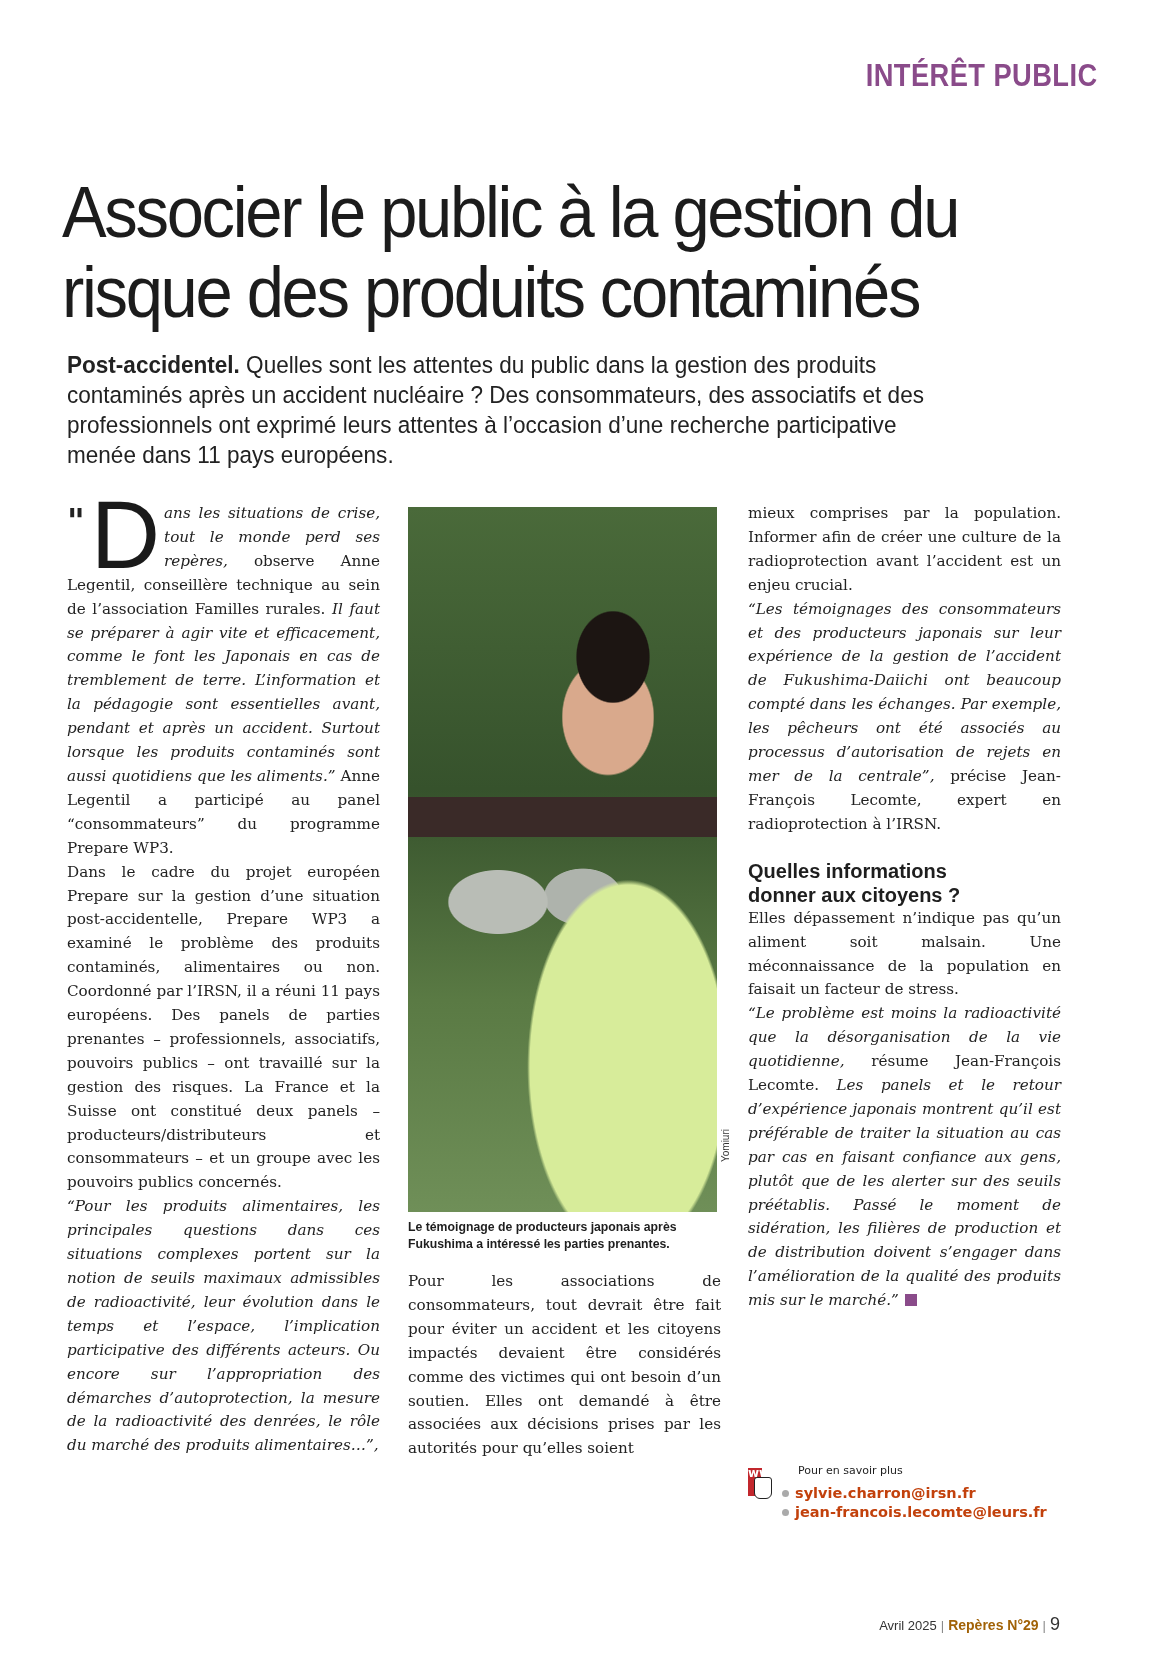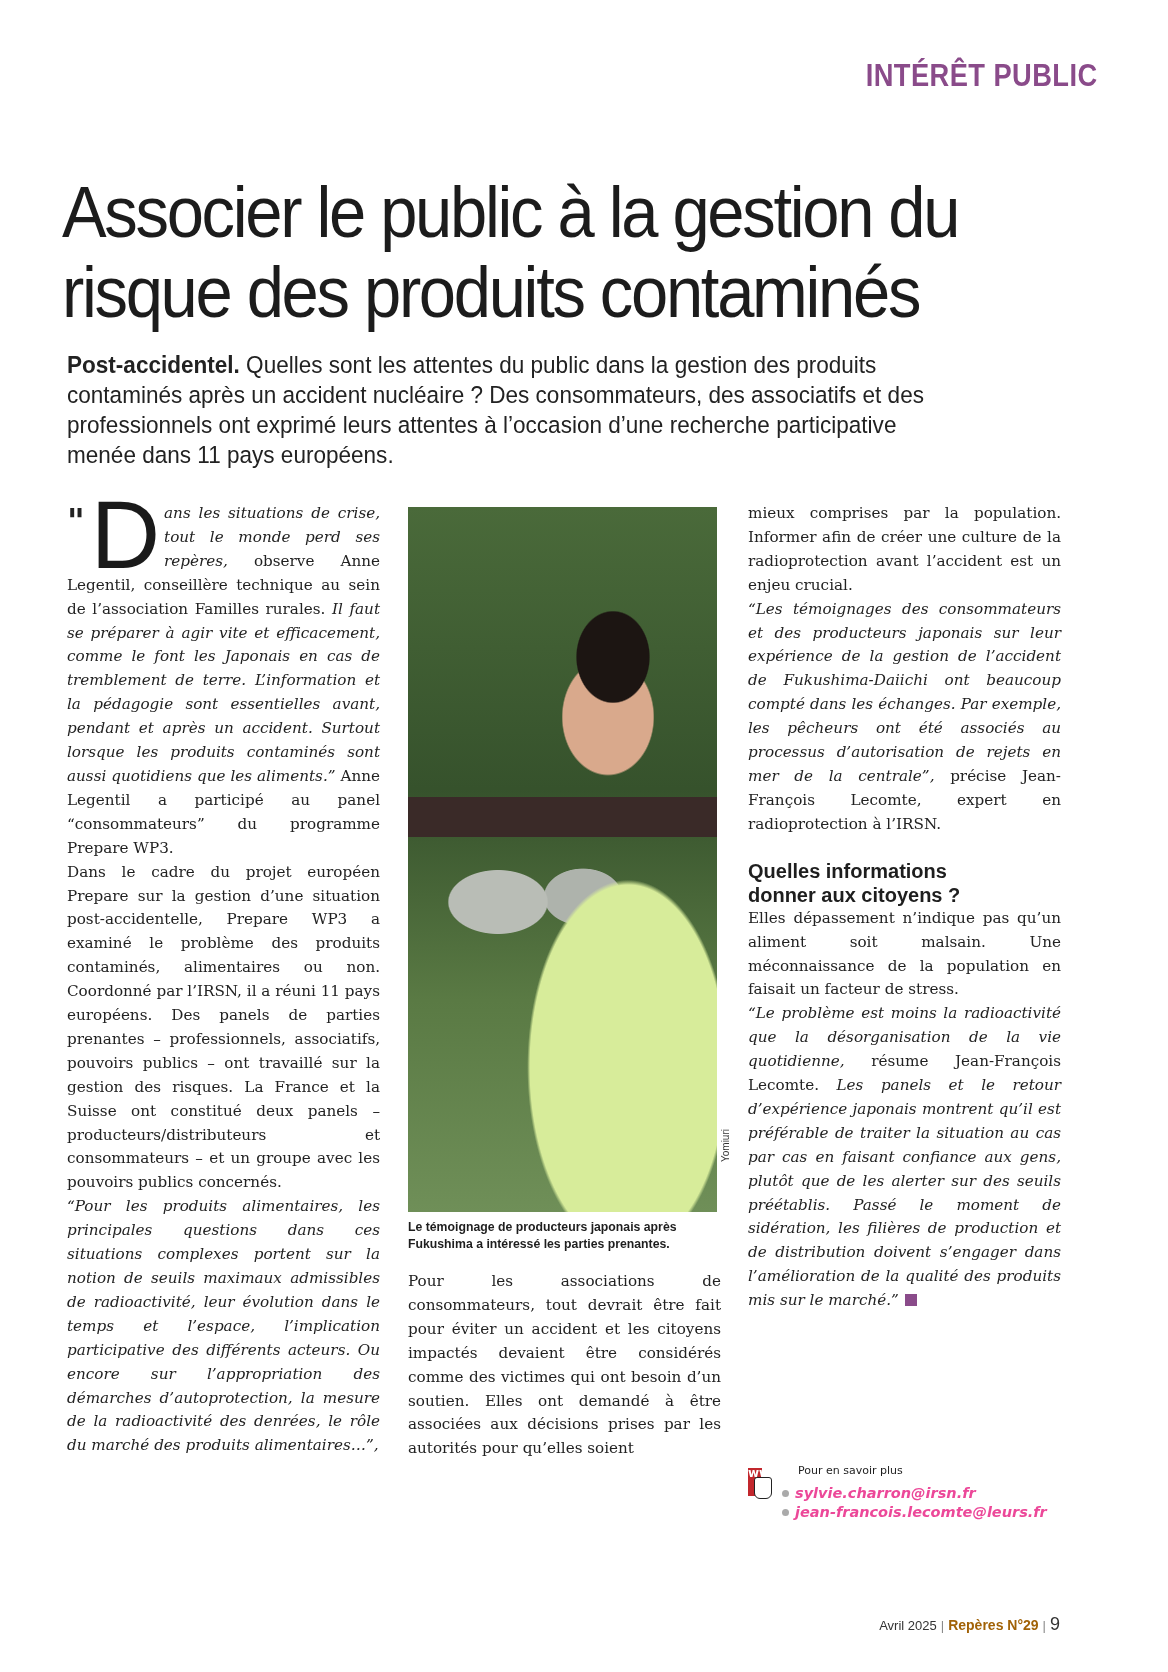--- a/index.html
+++ b/index.html
@@ -28,21 +28,21 @@
       radial-gradient(ellipse 55px 40px at 175px 390px, #aeb3ac 70%, transparent 72%),
       linear-gradient(180deg, #4a6a3a 0%, #36522c 40%, #5a7a44 70%, #6f8f58 100%); }
   .photo-credit { position:absolute; left:720px; top:1162px; font-family:"Liberation Sans", sans-serif; font-size:10px; color:#333; transform:rotate(-90deg); transform-origin:left top; white-space:nowrap; }
   .caption { position:absolute; left:408px; top:1218px; width:320px; font-family:"Liberation Sans", sans-serif; font-weight:bold; font-size:13.2px; line-height:17px; color:#1e1e1e; transform:scaleX(0.93); transform-origin:left top; }
   .end-square { display:inline-block; width:12px; height:12px; background:#8a4b8a; margin-left:6px; vertical-align:-1px; }
   .more { position:absolute; left:748px; top:1464px; font-family:"DejaVu Sans", sans-serif; }
   .www-icon { position:absolute; left:0; top:4px; width:14px; height:28px; background:#c2272d; color:#fff; font-size:12px; font-weight:bold; text-align:center; line-height:10px; }
   .www-icon .hand { position:absolute; left:6px; top:9px; width:16px; height:20px; background:#fff; border:1px solid #222; border-radius:3px 3px 6px 6px; }
   .more-title { position:absolute; left:50px; top:0; font-size:11px; color:#1e1e1e; white-space:nowrap; }
   .more-list { position:absolute; left:34px; top:20px; margin:0; padding:0; list-style:none; white-space:nowrap; }
-  .more-list li { font-size:14.5px; font-weight:bold; font-style:italic; line-height:19px; color:#ec4899; }
+  .more-list li { font-size:14.5px; font-weight:bold; line-height:19px; color:#c2410c; }
   .more-list li::before { content:""; display:inline-block; width:7px; height:7px; border-radius:50%; background:#aaa; margin-right:6px; vertical-align:1px; }
   .footer { position:absolute; right:108px; top:1614px; font-family:"Liberation Sans", sans-serif; font-size:13px; color:#333; white-space:nowrap; }
   .footer .mag { font-weight:bold; color:#a16207; font-size:14px; }
   .footer .sep { color:#888; margin:0 4px; }
   .footer .page { font-size:18px; }
 </style>
 </head>
 <body>
 
 <div class="section-label">INTÉRÊT PUBLIC</div>

